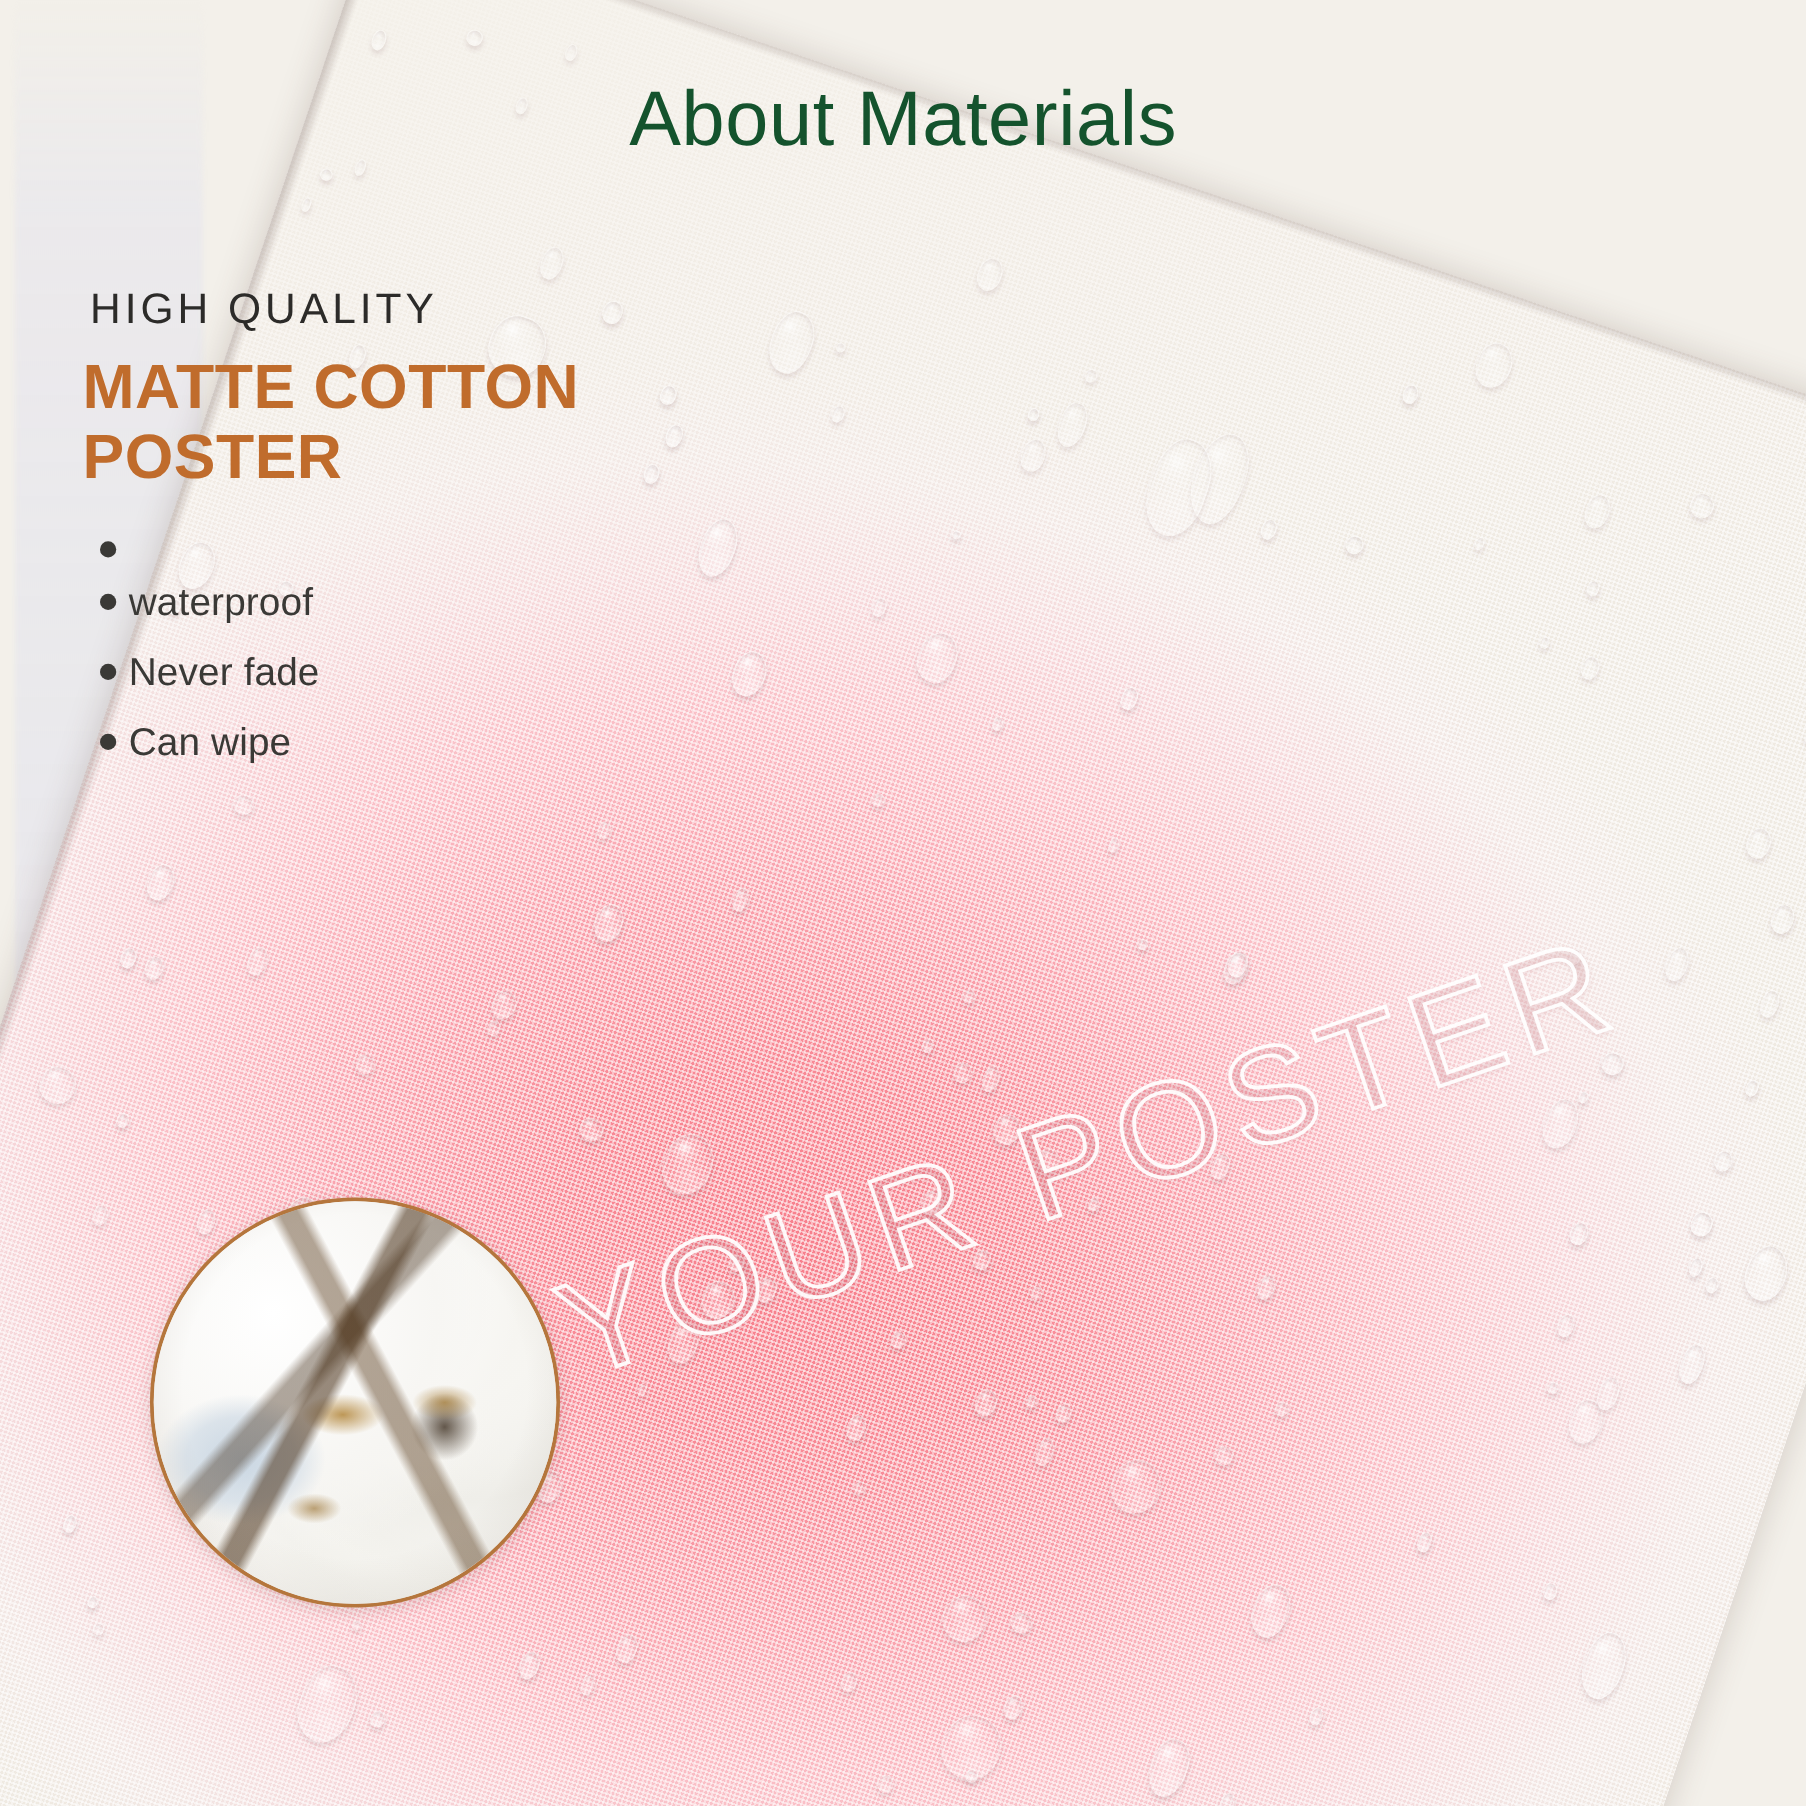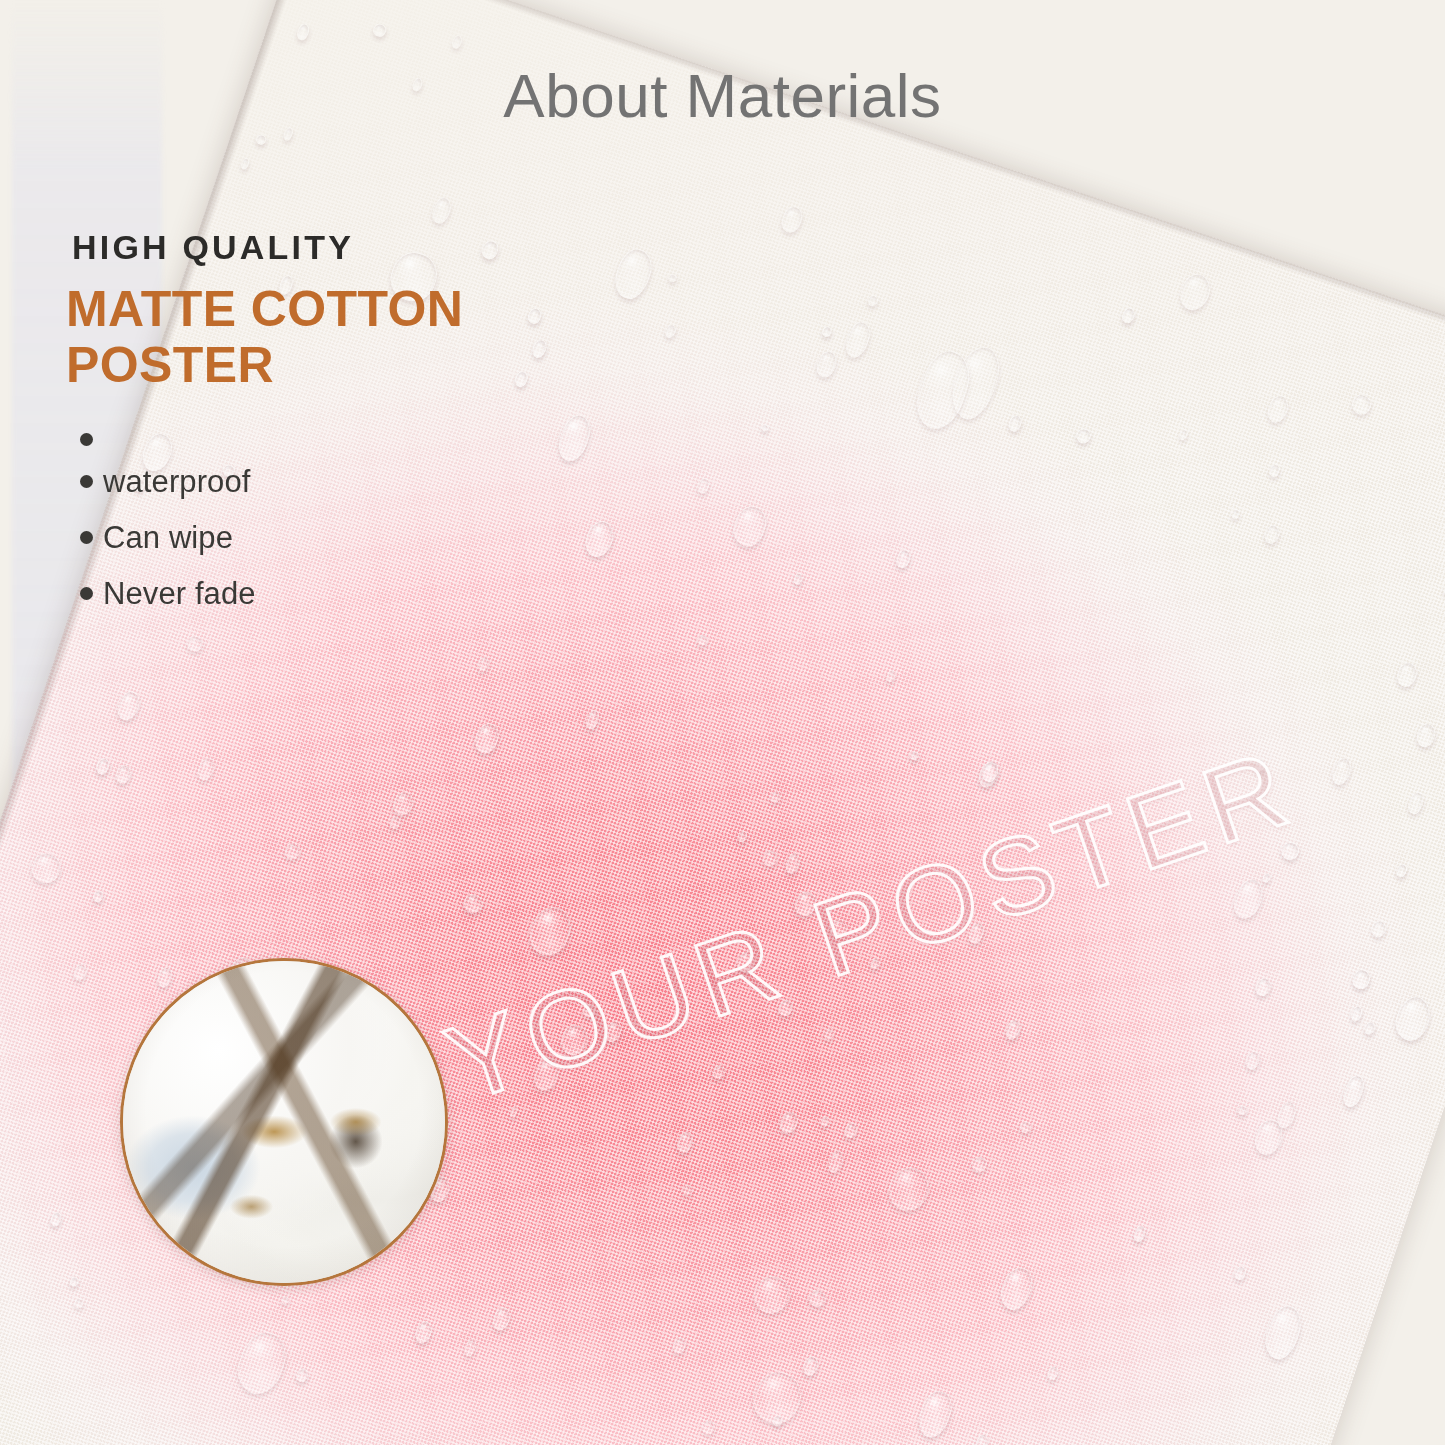--- a/index.html
+++ b/index.html
@@ -142,34 +142,34 @@
 
   
   .page-title {
     position: absolute;
     left: 0;
     top: 60px;
     width: 1445px;
     text-align: center;
     font-size: 62px;
     font-weight: 400;
-    color: #737373;
+    color: #14532d;
     letter-spacing: 0.5px;
   }
 
   
   .info-block {
     position: absolute;
     left: 66px;
     top: 228px;
     width: 560px;
   }
   .kicker {
     font-size: 34px;
-    font-weight: 700;
+    font-weight: 400;
     color: #2c2b29;
     letter-spacing: 3.2px;
     margin: 0 0 14px 6px;
   }
   .headline {
     font-size: 50px;
     font-weight: 700;
     color: #c06c2c;
     letter-spacing: 0.4px;
     line-height: 1.12;
@@ -427,25 +427,25 @@
     <ul class="feature-list" id="feature-list">
         <li>
           <span class="bullet-dot"></span>
         </li>
         <li>
           <span class="bullet-dot"></span>
           <span>waterproof</span>
         </li>
         <li>
           <span class="bullet-dot"></span>
-          <span>Can wipe</span>
+          <span>Never fade</span>
         </li>
         <li>
           <span class="bullet-dot"></span>
-          <span>Never fade</span>
+          <span>Can wipe</span>
         </li>
       </ul>
   </div>
 
   <div class="cotton-circle">
     <div class="cotton-art"></div>
     <div class="cotton-vignette"></div>
   </div>
 
 </div>

